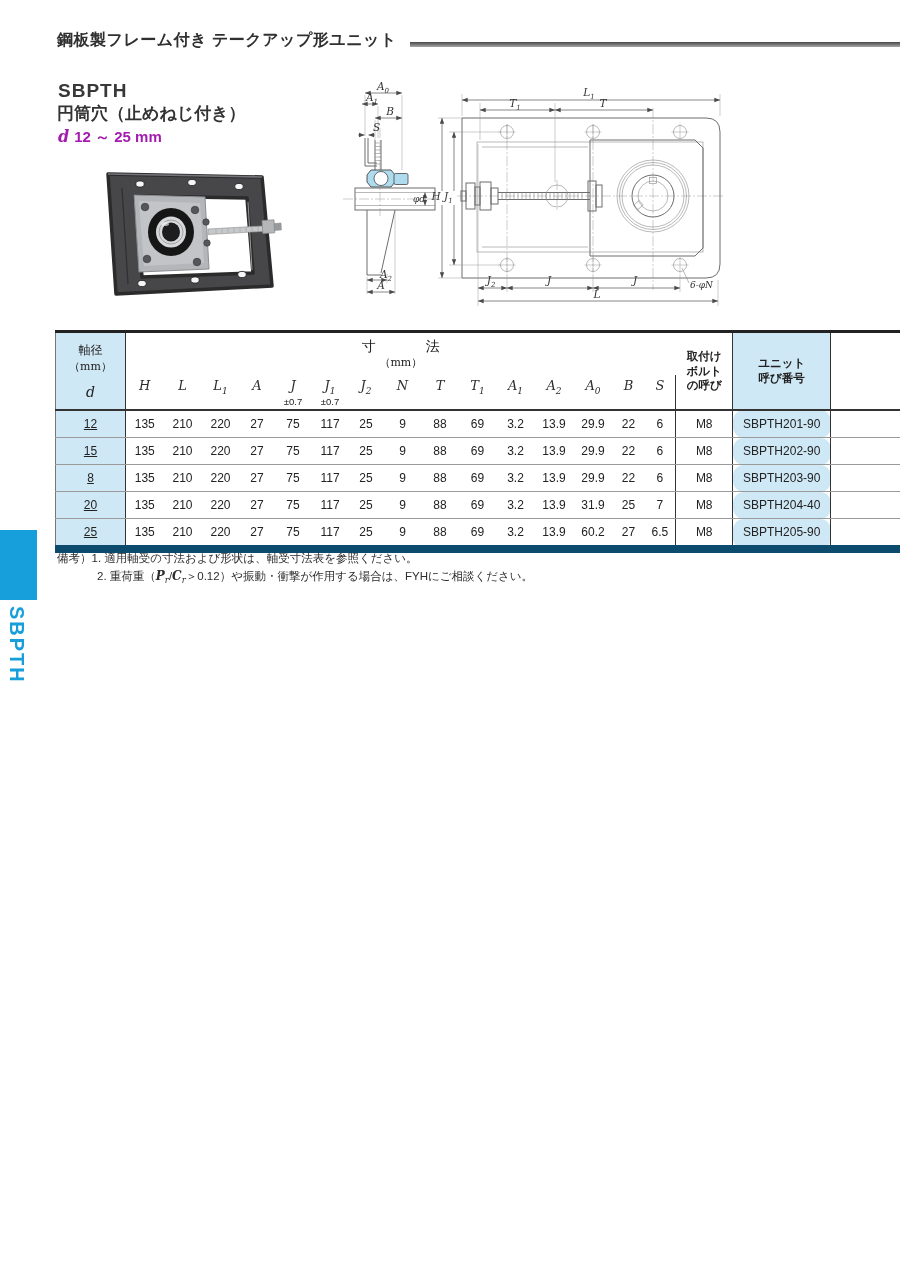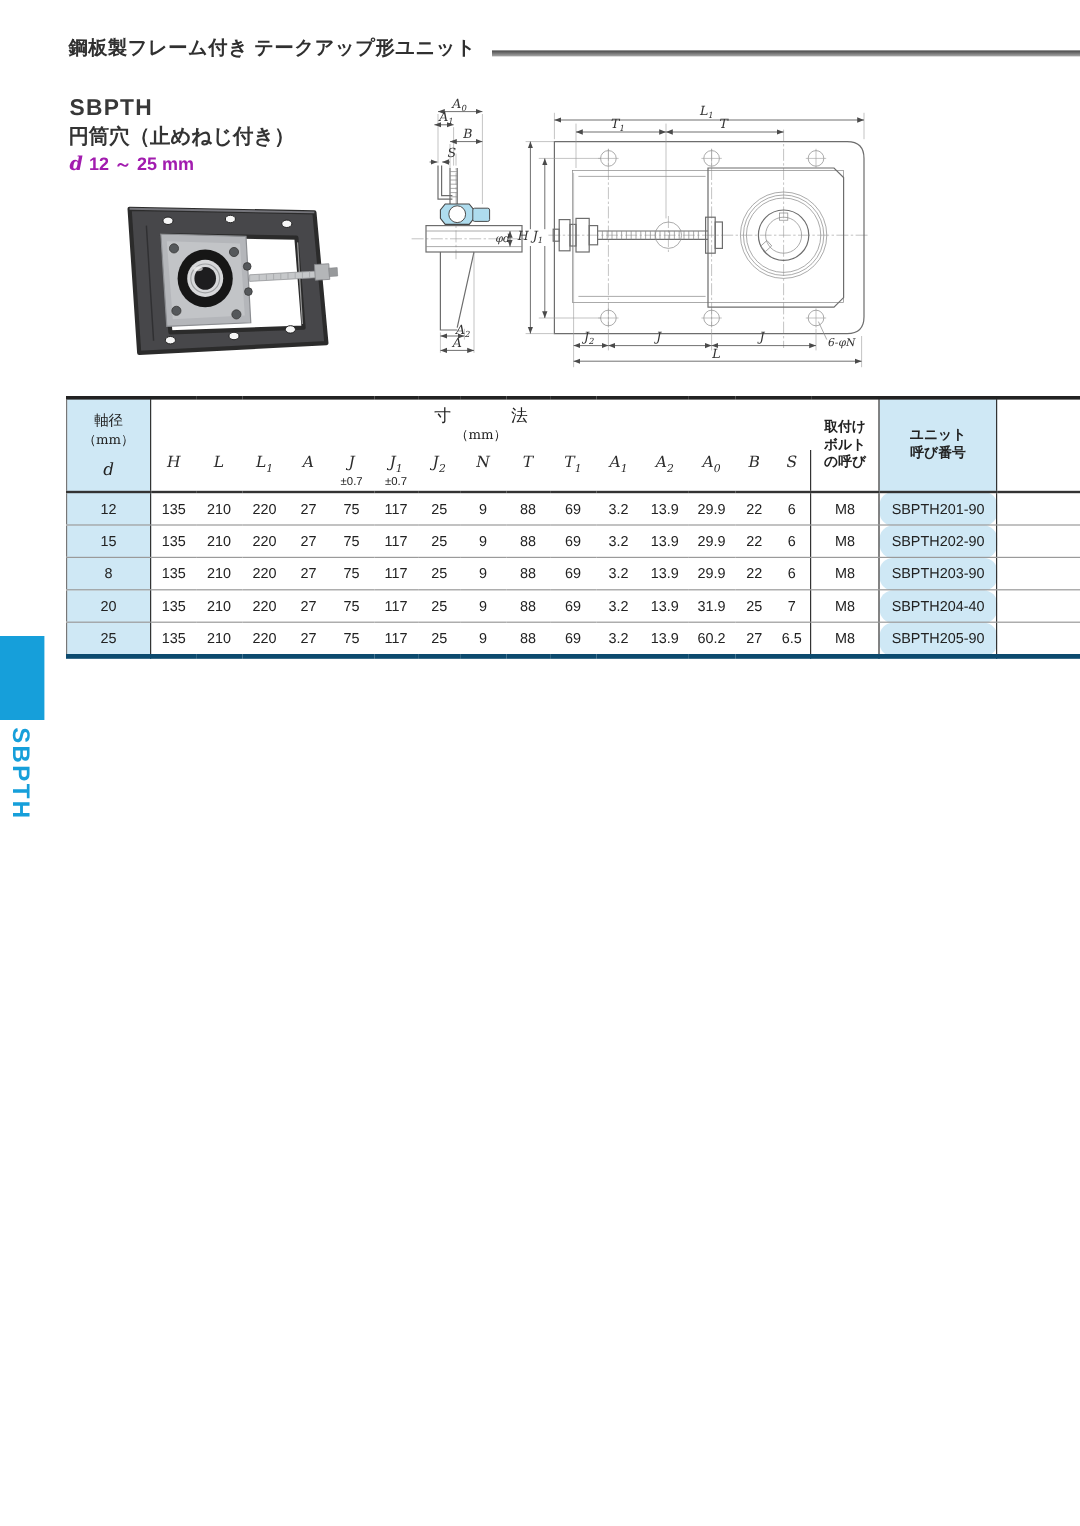--- a/index.html
+++ b/index.html
@@ -20,38 +20,38 @@
   svg .ts{font-size:7px;}
   svg .sm{font-size:9px;}
   .ln{stroke:#6d6d6d;stroke-width:1;fill:none;}
   .tn{stroke:#8a8a8a;stroke-width:.6;fill:none;}
   .dim{stroke:#555;stroke-width:.7;fill:none;}
   .ext{stroke:#9a9a9a;stroke-width:.5;fill:none;}
   .cl{stroke:#9a9a9a;stroke-width:.5;fill:none;stroke-dasharray:10 2 2 2;}
   .cross{stroke:#9a9a9a;stroke-width:.5;fill:none;}
   
   table.dims{position:absolute;left:55px;top:330px;width:845px;border-collapse:collapse;table-layout:fixed;
-             border-top:3px solid #222;border-bottom:4px solid #0c4a6e;border-left:1px solid #777;}
+             border-top:3px solid #222;border-bottom:8px solid #0c4a6e;border-left:1px solid #777;}
   table.dims th,table.dims td{padding:0;font-weight:normal;text-align:center;vertical-align:middle;}
   .blue{background:#cfe8f5;}
   .br{border-right:1px solid #333;}
   .hb{border-bottom:2px solid #333;}
   table.dims td{border-bottom:1px solid #9a9a9a;font-size:12px;color:#222;height:26px;}
   .shaft-th{font-size:12px;font-weight:bold;color:#222;}
   .shaft-th .mmser{font-family:"DejaVu Serif",serif;font-weight:normal;font-size:11px;}
   .shaft-th .dsym{font-family:"DejaVu Serif",serif;font-style:italic;font-size:14px;font-weight:normal;margin-top:10px;}
   .group-th{height:42px;font-size:14px;font-weight:bold;color:#222;vertical-align:bottom;}
   .sunpo{display:flex;justify-content:center;gap:50px;}
   .group-th .mmser{font-family:"DejaVu Serif",serif;font-weight:normal;font-size:11px;margin-top:-1px;}
   .symrow th{height:34px;vertical-align:top;padding-top:3px;}
   .symrow i{font-family:"DejaVu Serif",serif;font-style:italic;font-size:13px;font-weight:normal;}
   .symrow sub{font-family:"DejaVu Serif",serif;font-style:italic;font-size:9px;}
   .symrow .tol{font-size:9.5px;color:#222;line-height:1.1;min-height:11px;}
   .pre{white-space:pre-line;font-size:11.5px;font-weight:bold;line-height:1.3;color:#222;}
-  td.dcell{font-weight:bold;font-size:13px;}
+  td.dcell{font-weight:bold;font-size:13px;text-decoration:underline;}
   td.ucell{font-weight:bold;font-size:12.5px;border-radius:11px;}
   
   .notes{position:absolute;left:57px;top:550px;font-size:11.5px;color:#2d2d2d;line-height:1.5;}
   .notes .l2{margin-left:40px;}
   .notes .msym{font-family:"DejaVu Serif",serif;font-style:italic;font-weight:bold;font-size:12px;}
   .notes sub{font-family:"DejaVu Serif",serif;font-style:italic;font-size:8.5px;}
   
   .side-tab-block{position:absolute;left:0;top:530px;width:37px;height:70px;background:#169fda;}
   .side-tab-label{position:absolute;left:5px;top:606px;writing-mode:vertical-rl;
                   font-size:20px;font-weight:bold;letter-spacing:2px;color:#169fda;
@@ -420,19 +420,23 @@
           <td>60.2</td>
           <td>27</td>
           <td class="br">6.5</td>
         <td class="br">M8</td>
         <td class="blue br ucell">SBPTH205-90</td>
         <td></td>
       </tr>
     </tbody>
   </table>
 
+  <div class="notes">
+    <span>備考）</span><span>1. 適用軸受の寸法および形状は、軸受寸法表を参照ください。</span><br>
+    <span class="l2"><span>2. 重荷重（</span><span class="msym">P</span><sub>r</sub><span>/</span><span class="msym">C</span><sub>r</sub><span>＞0.12）や振動・衝撃が作用する場合は、FYHにご相談ください。</span></span>
+  </div>
 
   <div class="side-tab-block"></div>
   <div class="side-tab-label">SBPTH</div>
 
   <div class="page-number">202</div>
 
 </div>
 
 </body></html>

